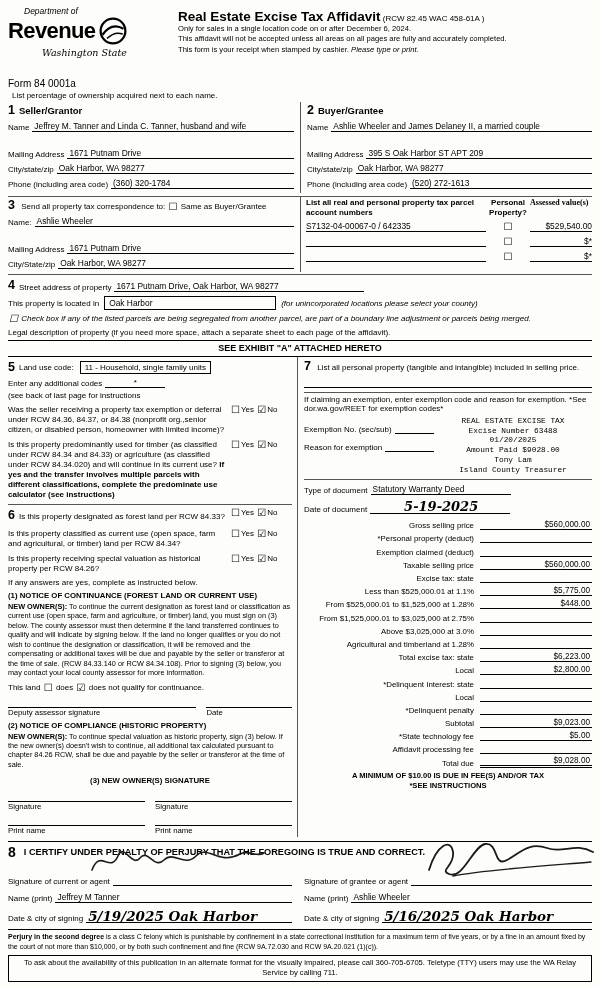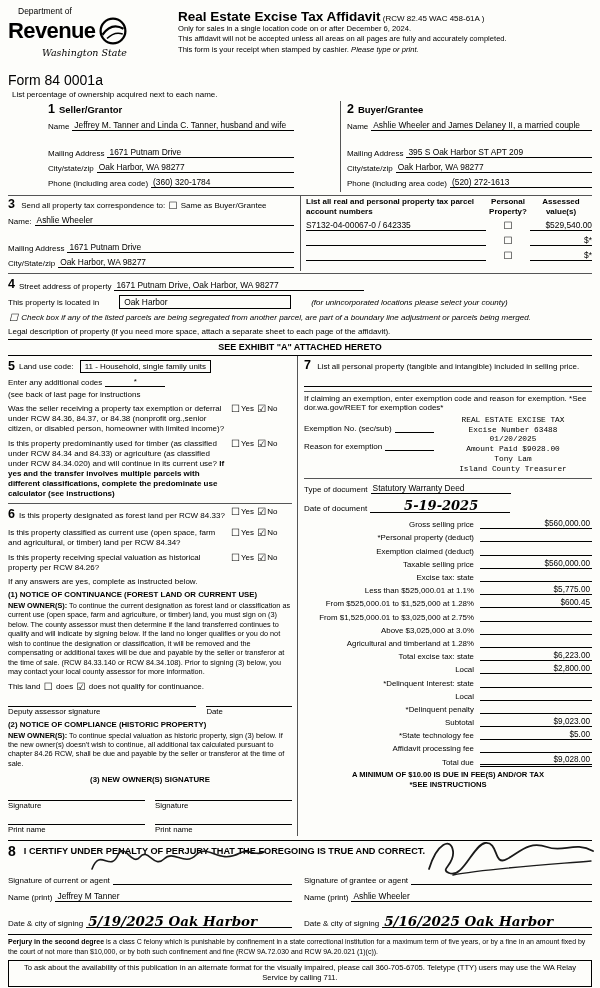--- a/index.html
+++ b/index.html
@@ -9,60 +9,60 @@
     font-family:"Liberation Sans", sans-serif; font-size:8px; color:#000;
     padding:6px 8px 4px 8px; position:relative; overflow:hidden;
   }
   b,.b { font-weight:bold; }
   i,.i { font-style:italic; }
   .cb { display:inline-block; font-size:10px; line-height:1; vertical-align:-1px; padding:0 1px; cursor:pointer; }
   
   .header { display:flex; }
   .logo-col { width:158px; }
   .logo-row { display:flex; align-items:center; }
-  .dept-of { font-size:8.5px; margin-left:10px; }
+  .dept-of { font-size:8.5px; margin-left:16px;font-style:italic; }
   .revenue { font-size:22px; font-weight:bold; letter-spacing:-0.6px; line-height:0.95; }
   .logo-mark { width:30px; height:30px; margin-left:2px; }
   .wa-state { font-family:"DejaVu Serif", serif; font-style:italic; font-size:9.5px; margin:1px 0 0 34px; }
-  .form-number { font-size:14px; margin-top:14px; }
+  .form-number { font-size:10px; margin-top:20px; }
   .hdr-right { flex:1; padding-left:12px; padding-top:3px; }
   .title { font-size:13.5px; font-weight:bold; }
   .title-code { font-size:8px; }
   .note { font-size:7.6px; line-height:1.35; }
   
   .partial-row { display:flex; margin-top:2px; align-items:flex-end; }
   .partial-left { width:50%; }
   .partial-right { width:50%; padding-left:4px; }
   .mini-fill { display:inline-block; border-bottom:1px solid #000; min-width:26px; text-align:center; }
   
   .parties { display:flex; margin-top:2px; }
-  .party { width:50%; padding:1px 6px 4px 0;margin-left:40px; }
+  .party { width:50%; padding:1px 6px 4px 0; }
   .party + .party { border-left:1px solid #555; padding-left:6px; padding-right:0; }
   .secnum { font-size:12.5px; font-weight:bold; margin-right:4px; }
   .party-title { font-weight:bold; font-size:9.5px; }
   .frow { display:flex; align-items:flex-end; margin-top:4px; }
   .flabel { white-space:nowrap; padding-right:3px; }
   .fval { flex:1; border-bottom:1px solid #000; font-size:8.4px; padding:0 0 0 2px; min-height:10px; }
   .gap { height:12px; }
   
   .sec3-wrap { display:flex; border-top:1px solid #555; margin-top:3px; }
   .sec3-left { width:50%; padding:1px 6px 3px 0; }
   .sec3-right { width:50%; border-left:1px solid #555; padding:1px 0 3px 5px; }
   .parcel-hdr { display:flex; font-weight:bold; line-height:1.2; }
   .pc-parcel { flex:1; }
   .pc-pp { width:44px; text-align:center; }
-  .pc-av { width:62px; text-align:center; }
+  .pc-av { width:62px; text-align:left;font-family:Liberation Serif, serif; }
   .parcel-row { display:flex; align-items:flex-end; height:15px; }
   .pc-parcel-v { flex:1; border-bottom:1px solid #000; font-size:8.4px; min-height:10px; }
   .pc-pp-v { width:44px; text-align:center; }
   .pc-av-v { width:62px; border-bottom:1px solid #000; text-align:right; font-size:8.4px; min-height:10px; }
   
   .sec4 { border-top:1px solid #555; margin-top:2px; padding-top:2px; }
   .located-row { display:flex; align-items:center; margin-top:4px; }
-  .located-box { border:1px solid #000; width:172px; padding:1px 4px; font-size:8.4px; margin:0 20px; min-height:11px; cursor:pointer; }
+  .located-box { border:1px solid #000; width:172px; padding:1px 4px; font-size:8.4px; margin:0 5px; min-height:11px; cursor:pointer; }
   .seg-row { margin-top:4px;font-style:italic; }
   .legal-row { margin-top:4px; }
   .exhibit-line { border-top:1px solid #000; margin-top:3px; text-align:center; font-weight:bold; font-size:9px; padding:2px 0 3px; }
   
   .main { display:flex; border-top:1px solid #000; }
   .main-left { width:290px; border-right:1px solid #555; padding:2px 5px 2px 0; }
   .main-right { flex:1; padding:2px 0 2px 6px; display:flex; flex-direction:column; }
   .landuse-row { display:flex; align-items:center; margin-top:1px; }
   .landuse-box { border:1px solid #000; padding:1px 4px; font-size:8px; margin-left:6px; cursor:pointer; }
   .q-row { display:flex; margin-top:5px; }
@@ -404,21 +404,21 @@
         <div class="tax-row">
             <span class="tax-label">Excise tax:  state</span>
             <span class="tax-value"></span>
           </div>
         <div class="tax-row">
             <span class="tax-label">Less than $525,000.01 at 1.1%</span>
             <span class="tax-value">$5,775.00</span>
           </div>
         <div class="tax-row">
             <span class="tax-label">From $525,000.01 to $1,525,000 at 1.28%</span>
-            <span class="tax-value">$600.45</span>
+            <span class="tax-value">$448.00</span>
           </div>
         <div class="tax-row">
             <span class="tax-label">From $1,525,000.01 to $3,025,000 at 2.75%</span>
             <span class="tax-value"></span>
           </div>
         <div class="tax-row">
             <span class="tax-label">Above $3,025,000 at 3.0%</span>
             <span class="tax-value"></span>
           </div>
         <div class="tax-row">
@@ -494,21 +494,21 @@
     <div class="sig-cols" style="margin-top:6px;">
       <div class="sig-half">
         <span class="flabel">Name (print)</span>
         <span class="fval">Jeffrey M Tanner</span>
       </div>
       <div class="sig-half">
         <span class="flabel">Name (print)</span>
         <span class="fval">Ashlie Wheeler</span>
       </div>
     </div>
-    <div class="sig-cols" style="margin-top:14px;">
+    <div class="sig-cols" style="margin-top:8px;">
       <div class="sig-half">
         <span class="flabel">Date &amp; city of signing</span>
         <span class="fval hand hand-lg">5/19/2025  Oak Harbor</span>
       </div>
       <div class="sig-half">
         <span class="flabel">Date &amp; city of signing</span>
         <span class="fval hand hand-lg">5/16/2025  Oak Harbor</span>
       </div>
     </div>
   </div>

